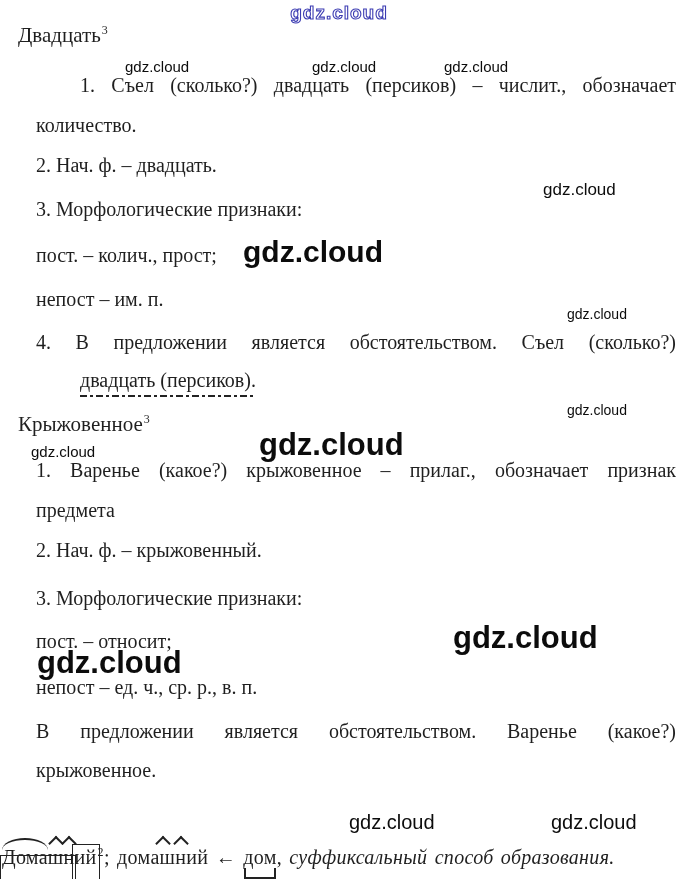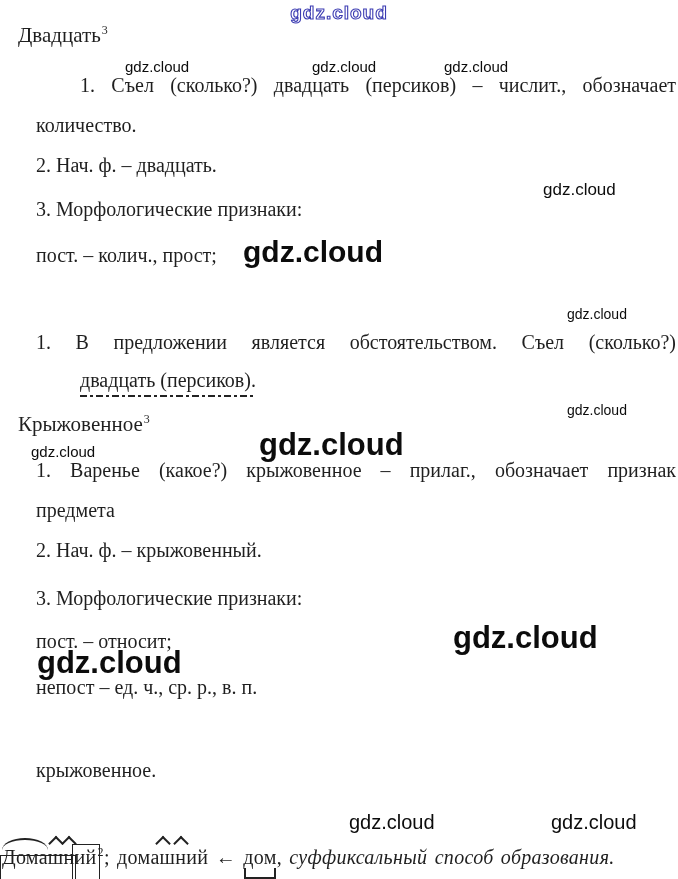--- a/index.html
+++ b/index.html
@@ -78,28 +78,30 @@
   <div class="wm wm-b" style="left:349px; top:812px;">gdz.cloud</div>
   <div class="wm wm-b" style="left:551px; top:812px;">gdz.cloud</div>
 
   <div class="head" style="top:23px;"><span>Двадцать</span><sup>3</sup></div>
 
   <div class="ln just" style="top:74px;margin-left:44px;">1. Съел (сколько?) двадцать (персиков) – числит., обозначает</div>
   <div class="ln" style="top:114px;">количество.</div>
   <div class="ln" style="top:154px;">2. Нач. ф. – двадцать.</div>
   <div class="ln" style="top:198px;">3. Морфологические признаки:</div>
   <div class="ln" style="top:244px;">пост. – колич., прост;</div>
-  <div class="ln just" style="top:331px;">1. В предложении является обстоятельством. Съел (сколько?)</div>
+  <div class="ln" style="top:288px;">непост – им. п.</div>
+  <div class="ln just" style="top:331px;">4. В предложении является обстоятельством. Съел (сколько?)</div>
   <div class="ln" style="top:369px;margin-left:44px;"><span class="dashdot">двадцать (персиков).</span></div>
 
   <div class="head" style="top:412px;"><span>Крыжовенное</span><sup>3</sup></div>
 
   <div class="ln just" style="top:459px;">1. Варенье (какое?) крыжовенное – прилаг., обозначает признак</div>
   <div class="ln" style="top:499px;">предмета</div>
   <div class="ln" style="top:539px;">2. Нач. ф. – крыжовенный.</div>
   <div class="ln" style="top:587px;">3. Морфологические признаки:</div>
   <div class="ln" style="top:630px;">пост. – относит;</div>
   <div class="ln" style="top:676px;">непост – ед. ч., ср. р., в. п.</div>
+  <div class="ln just" style="top:720px;">В предложении является обстоятельством. Варенье (какое?)</div>
   <div class="ln" style="top:759px;">крыжовенное.</div>
 
   <div class="fline"><span class="m m-basis"><span class="m m-root">Дома</span><span class="m m-sfx">ш</span><span class="m m-sfx">н</span></span><span class="m m-ending">ий</span><sup>2</sup><span>; </span><span>дом</span><span class="m m-sfx">аш</span><span class="m m-sfx">н</span><span>ий</span><span> ← </span><span class="m m-underbr">дом</span><span>, </span><span class="it">суффиксальный способ образования.</span></div>
 
 </div>
 
 </body></html>

